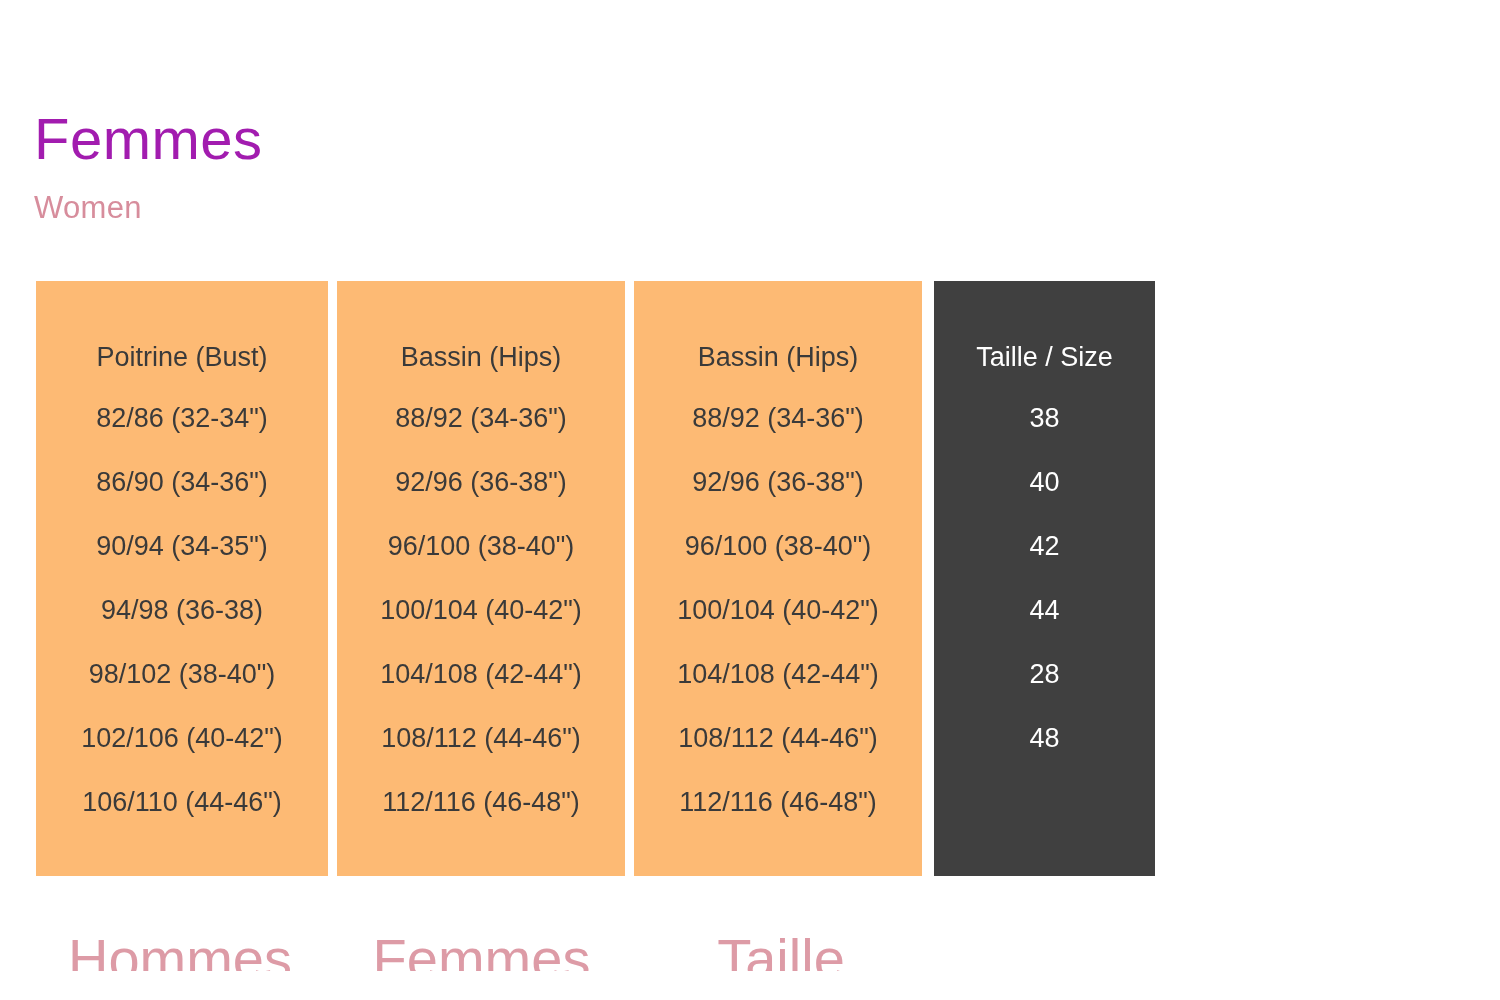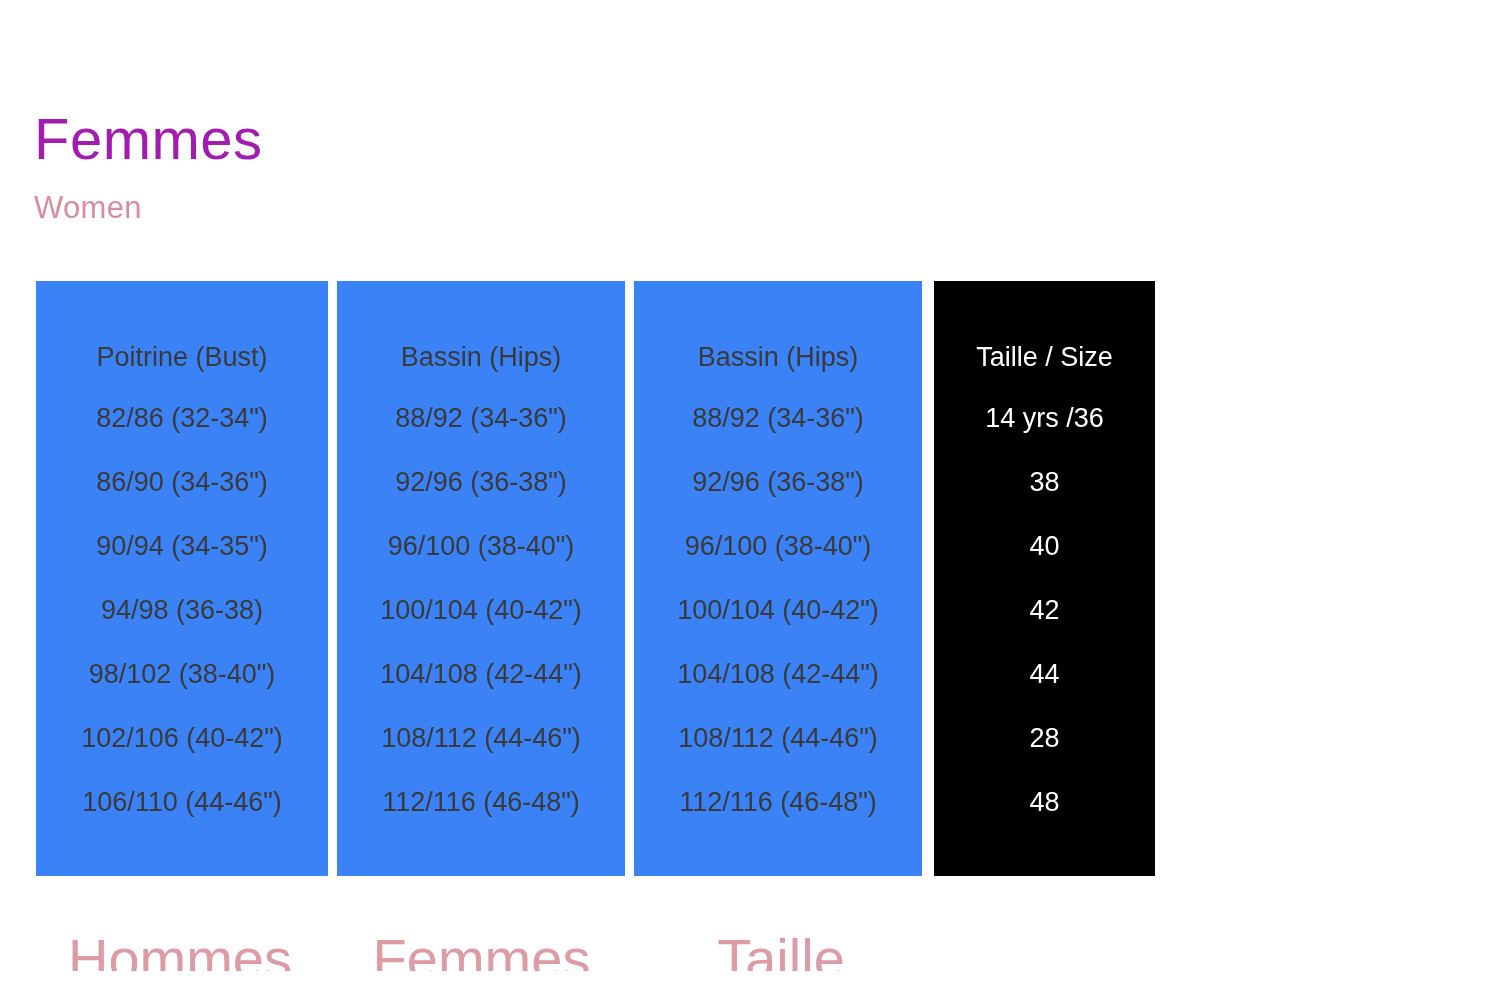--- a/index.html
+++ b/index.html
@@ -50,34 +50,34 @@
     position: absolute;
     left: 36px;
     top: 281px;
     width: 1410px;
     height: 595px;
     display: flex;
     gap: 9px;
   }
 
   .col {
-    background: #3b82f6;
+    background: #fdba74;
     display: flex;
     flex-direction: column;
     align-items: center;
     box-sizing: border-box;
     padding-top: 47px;
   }
   .col.c1 { width: 292px; }
   .col.c2 { width: 293px; }
   .col.c3 { width: 288px; }
   .col.c4 { width: 288px; }
   .col.size-col {
     width: 221px;
-    background: #000000;
+    background: #404040;
     margin-left: 3px;
   }
 
   .cell {
     font-size: 27px;
     line-height: 30px;
     color: #3a3a3a;
     text-align: center;
     white-space: nowrap;
     height: 64px;
@@ -164,21 +164,20 @@
       <div class="cell">92/96 (36-38")</div>
       <div class="cell">96/100 (38-40")</div>
       <div class="cell">100/104 (40-42")</div>
       <div class="cell">104/108 (42-44")</div>
       <div class="cell">108/112 (44-46")</div>
       <div class="cell">112/116 (46-48")</div>
     </div>
 
     <div class="col size-col">
       <div class="cell header">Taille / Size</div>
-      <div class="cell">14 yrs /36</div>
       <div class="cell">38</div>
       <div class="cell">40</div>
       <div class="cell">42</div>
       <div class="cell">44</div>
       <div class="cell">28</div>
       <div class="cell">48</div>
     </div>
 
   </div>
 

